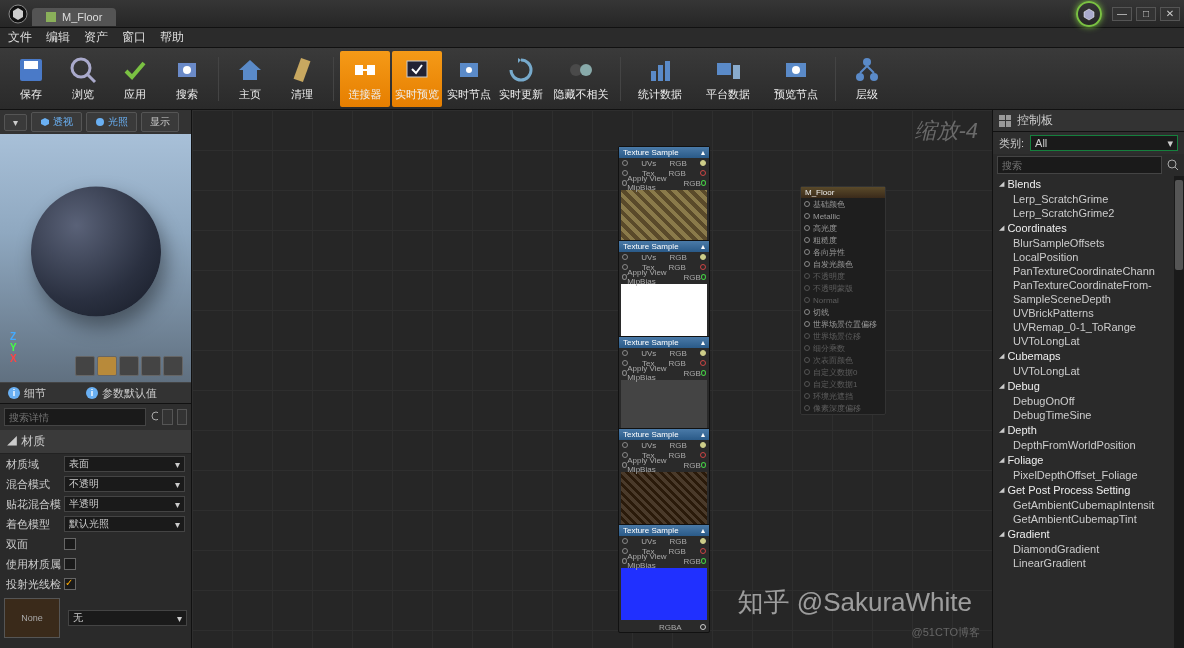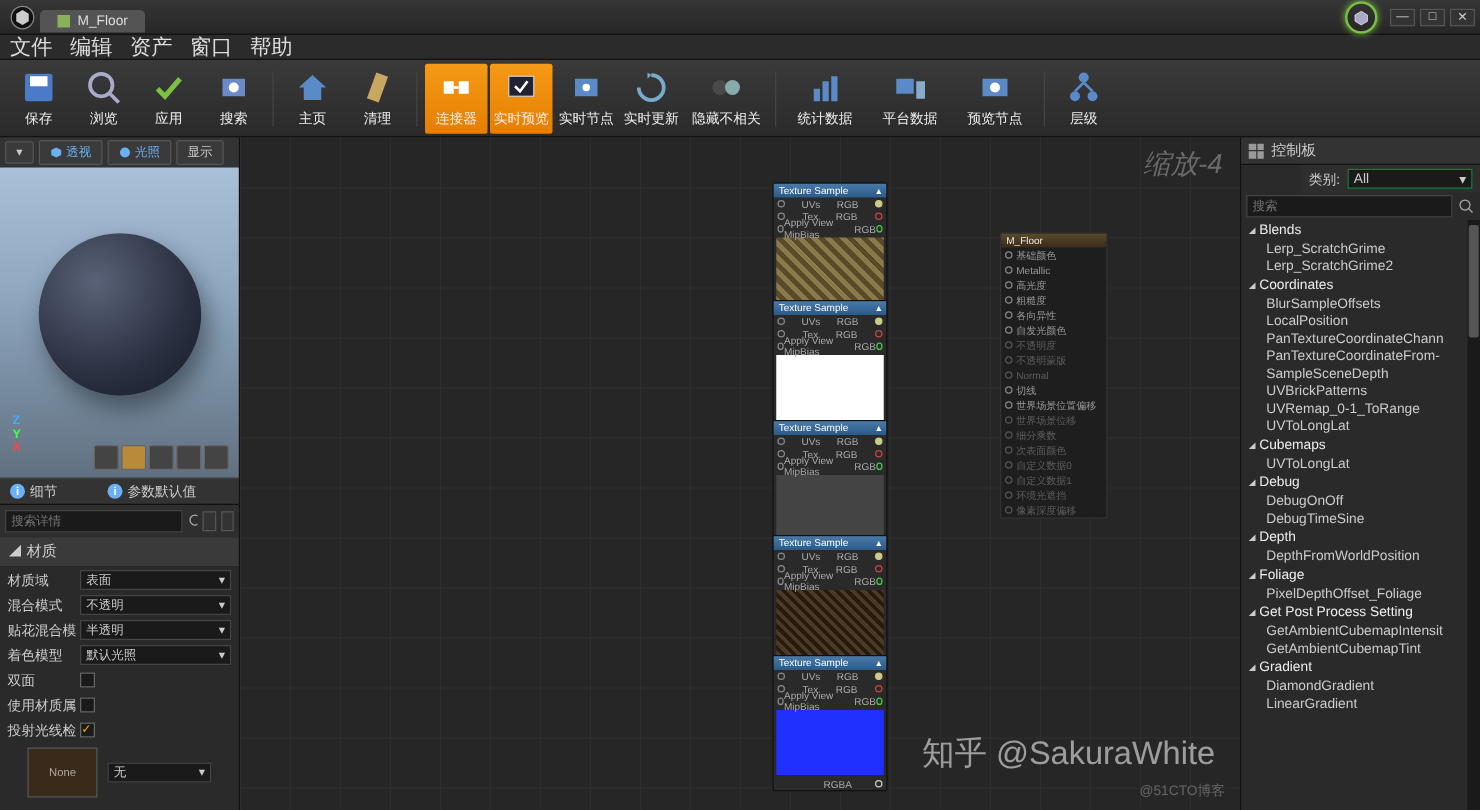--- a/index.html
+++ b/index.html
@@ -8,21 +8,21 @@
 
 .titlebar { height:28px; background:linear-gradient(#363636,#262626); display:flex; align-items:center; padding:0 4px; border-bottom:1px solid #111; }
 .ue-logo { width:20px; height:20px; margin:0 4px; }
 .tab { background:#545454; padding:3px 14px; border-radius:4px 4px 0 0; display:flex; align-items:center; gap:6px; margin-top:6px; font-size:11px; color:#ddd; }
 .tab-icon { width:10px; height:10px; background:#8ab05a; }
 .win-ctrl { margin-left:auto; display:flex; gap:4px; align-items:center; }
 .cube-glow { width:26px; height:26px; border:2px solid #7ac142; border-radius:50%; display:flex; align-items:center; justify-content:center; box-shadow:0 0 6px #7ac142; margin-right:6px; }
 .wc { width:20px; height:14px; background:#333; border:1px solid #555; display:flex; align-items:center; justify-content:center; color:#ccc; font-size:10px; }
 
 
-.menubar { height:20px; background:#2b2b2b; display:flex; align-items:center; padding:0 8px; gap:14px; font-size:17px; color:#ddd; border-bottom:1px solid #111; }
+.menubar { height:20px; background:#2b2b2b; display:flex; align-items:center; padding:0 8px; gap:14px; font-size:12px; color:#ddd; border-bottom:1px solid #111; }
 
 
 .toolbar { height:62px; background:linear-gradient(#3a3a3a,#2a2a2a); display:flex; align-items:center; padding:0 6px; gap:2px; border-bottom:1px solid #111; }
 .tbtn { width:50px; height:56px; display:flex; flex-direction:column; align-items:center; justify-content:center; gap:2px; font-size:11px; color:#eee; border-radius:2px; }
 .tbtn.wide { width:66px; }
 .tbtn.active { background:linear-gradient(#f59a17,#e67e00); }
 .tbtn .ic { width:30px; height:30px; display:flex; align-items:center; justify-content:center; }
 
 
 .main { position:absolute; top:110px; left:0; right:0; bottom:0; display:flex; }
@@ -47,21 +47,21 @@
 .search-row { height:26px; background:#2e2e2e; display:flex; align-items:center; padding:0 4px; gap:4px; }
 .search-in { flex:1; background:#1a1a1a; border:1px solid #444; height:18px; padding:0 4px; color:#888; font-size:10px; }
 .sr-ic { width:16px; height:16px; background:#333; border:1px solid #555; }
 
 .cat-head { background:#3a3a3a; padding:3px 6px; font-size:12px; border-bottom:1px solid #222; }
 .prop-row { display:flex; align-items:center; padding:2px 6px; height:20px; }
 .prop-lbl { width:58px; font-size:11px; color:#ccc; }
 .prop-dd { flex:1; background:#1a1a1a; border:1px solid #444; height:16px; padding:0 4px; font-size:10px; display:flex; align-items:center; justify-content:space-between; }
 .ck { width:12px; height:12px; border:1px solid #666; background:#1a1a1a; }
 .ck.on::after { content:"✓"; color:#fa0; font-size:10px; display:block; margin-top:-2px; }
-.swatch-row { display:flex; align-items:center; padding:4px 22px; gap:8px; }
+.swatch-row { display:flex; align-items:center; padding:4px 4px; gap:8px; }
 .swatch { width:56px; height:40px; background:#3a2a1a; border:1px solid #555; display:flex; align-items:center; justify-content:center; font-size:9px; color:#aaa; }
 
 
 .graph { flex:1; background:#262626; position:relative; background-image:linear-gradient(#2e2e2e 1px,transparent 1px),linear-gradient(90deg,#2e2e2e 1px,transparent 1px); background-size:40px 40px; }
 .zoom { position:absolute; right:14px; top:6px; font-size:22px; color:#6a6a6a; font-weight:300;font-style:italic; }
 .wm { position:absolute; right:20px; bottom:28px; font-size:26px; color:rgba(255,255,255,0.55); font-weight:400; }
 .wm2 { position:absolute; right:12px; bottom:8px; font-size:11px; color:#666; }
 
 .node { position:absolute; width:92px; background:#2a2a2a; border:1px solid #111; border-radius:2px; font-size:8px; }
 .node-h { background:linear-gradient(#4a7aa8,#2a5a88); padding:1px 4px; color:#fff; font-size:8px; display:flex; justify-content:space-between; }
@@ -81,21 +81,21 @@
 .mainnode { position:absolute; width:86px; background:#1e1e1e; border:1px solid #333; border-radius:2px; font-size:8px; }
 .mainnode-h { background:linear-gradient(#5a4a2a,#3a2a1a); padding:1px 4px; color:#eee; font-size:8px; }
 .mn-r { display:flex; align-items:center; gap:3px; padding:1px 3px; height:12px; color:#999; }
 .mn-r.dim { opacity:0.5; }
 
 
 .right { width:192px; background:#2a2a2a; border-left:1px solid #111; display:flex; flex-direction:column;justify-content:center; }
 .panel-h { height:22px; background:#333; display:flex; align-items:center; padding:0 6px; gap:6px; font-size:12px; border-bottom:1px solid #111; }
 .grid-ic { width:12px; height:12px; display:grid; grid-template-columns:1fr 1fr; gap:1px; }
 .grid-ic div { background:#999; }
-.cat-sel { height:22px; background:#2e2e2e; display:flex; align-items:center; padding:0 6px; gap:6px; font-size:11px;margin-left:48px; }
+.cat-sel { height:22px; background:#2e2e2e; display:flex; align-items:center; padding:0 6px; gap:6px; font-size:11px; }
 .cat-dd { flex:1; background:#1a1a1a; border:1px solid #15803d; height:16px; padding:0 4px; display:flex; align-items:center; justify-content:space-between; color:#ccc; }
 .r-search { height:22px; display:flex; align-items:center; padding:0 4px; gap:4px; }
 .tree { flex:1; overflow:hidden; font-size:11px; }
 .tree-cat { padding:2px 6px; color:#eee; font-size:11px; display:flex; align-items:center; gap:3px; }
 .tree-cat::before { content:"◢"; font-size:7px; color:#ccc; }
 .tree-item { padding:1px 6px 1px 20px; color:#ccc; font-size:11px; white-space:nowrap; overflow:hidden; }
 .scrollbar { position:absolute; right:0; top:0; bottom:0; width:10px; background:#1a1a1a; }
 .scroll-thumb { position:absolute; right:1px; top:4px; width:8px; height:90px; background:#555; border-radius:2px; }
 </style>
 </head>

